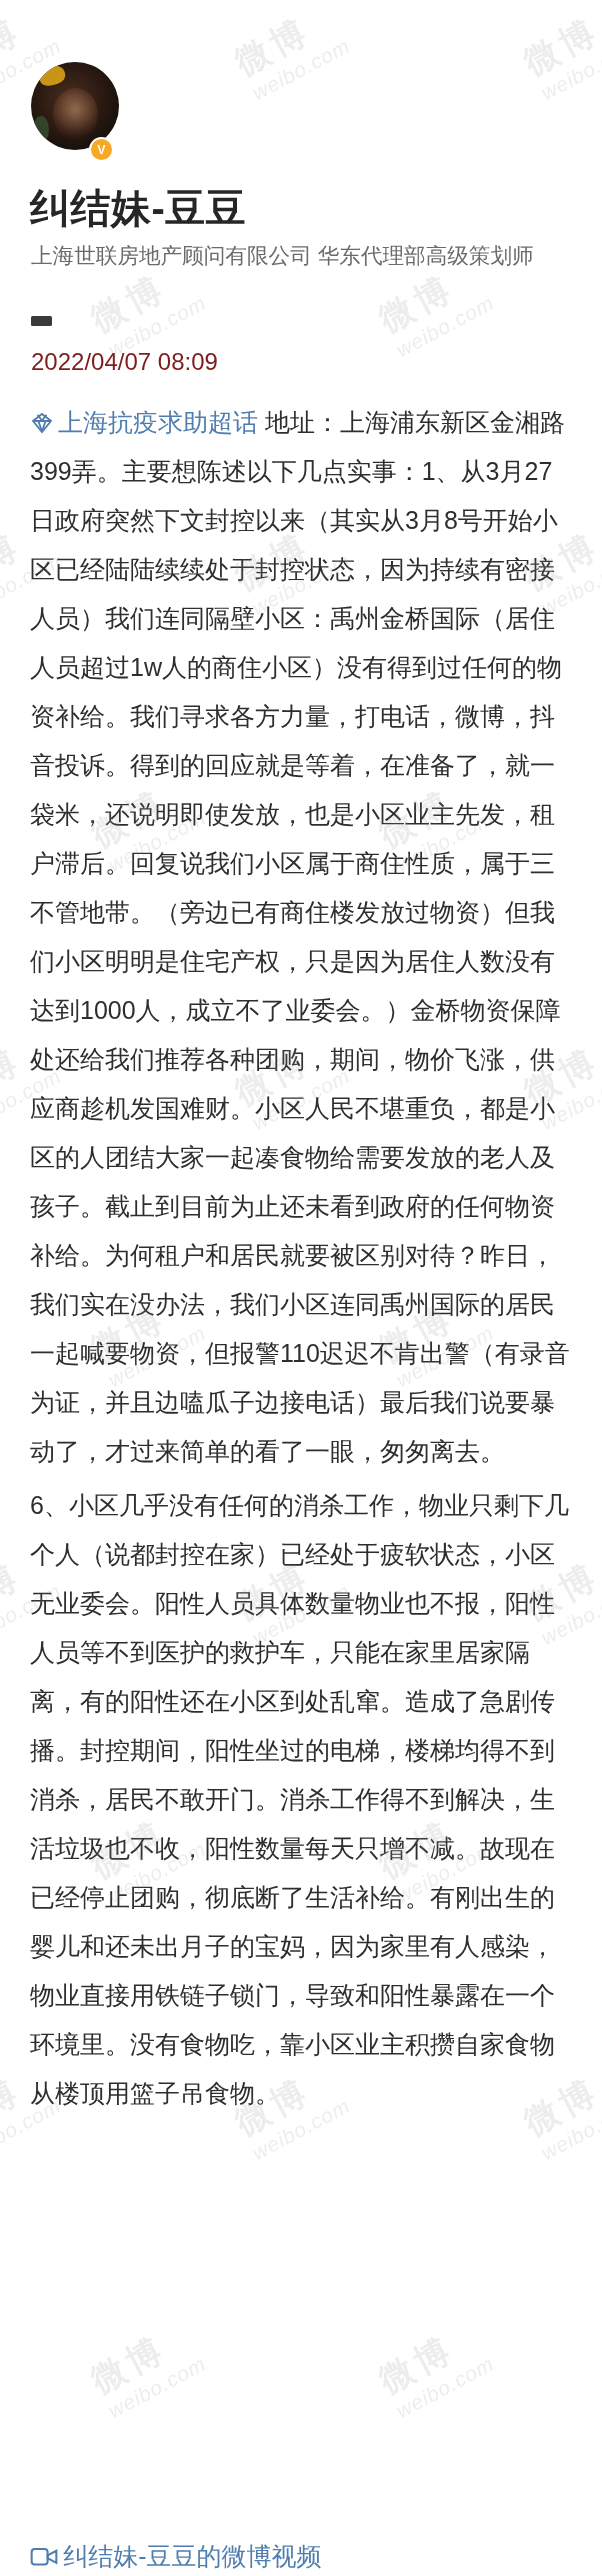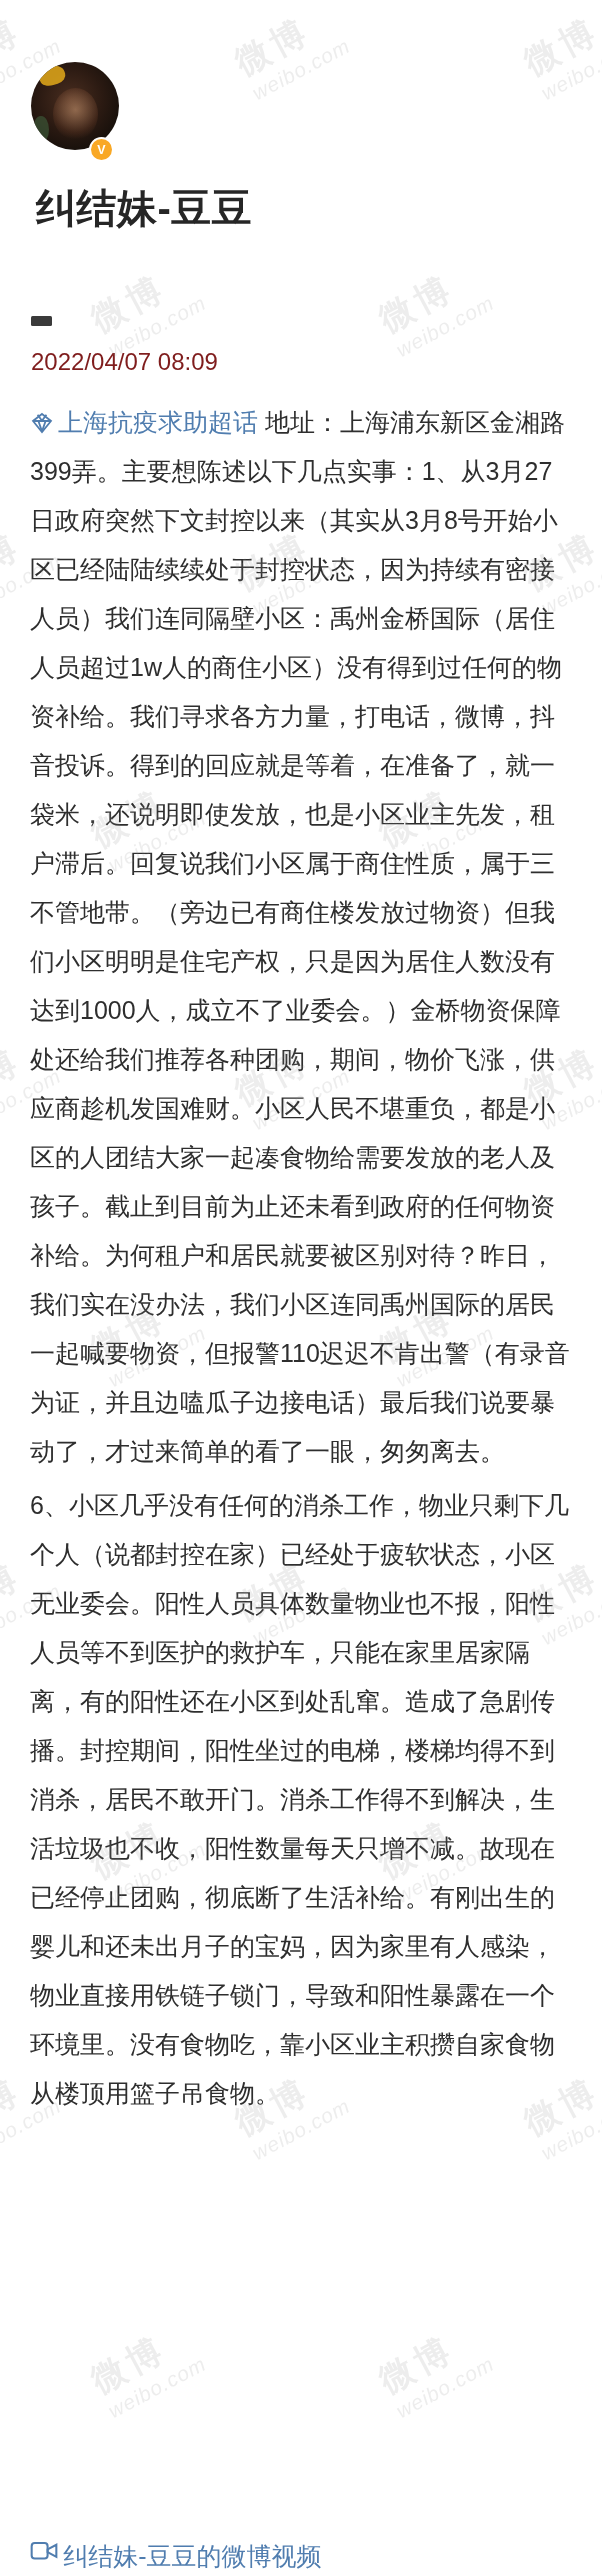--- a/index.html
+++ b/index.html
@@ -10,54 +10,55 @@
   .avatar{position:absolute;left:31px;top:62px;width:88px;height:88px;border-radius:50%;
           background:radial-gradient(circle at 45% 42%, #4a2e20 0%, #2b1a12 45%, #17100b 75%, #0d0906 100%);overflow:hidden;}
   .avatar .clip{position:absolute;left:8.2px;top:4.1px;width:26px;height:18.5px;background:#d9a21a;
           border-radius:55% 60% 45% 50%;transform:rotate(-18deg);opacity:.9;}
   .avatar .plant{position:absolute;left:2.1px;bottom:7.2px;width:15.5px;height:27px;background:#3d5a3a;border-radius:50%;opacity:.65;}
   .avatar .face{position:absolute;left:21.6px;top:26px;width:45px;height:52px;border-radius:50%;
           background:radial-gradient(circle at 50% 42%, rgba(210,158,118,.55), rgba(120,70,45,.25) 60%, rgba(0,0,0,0) 78%);}
   .vbadge{position:absolute;left:89px;top:137px;width:25px;height:25px;border-radius:50%;box-sizing:border-box;
           background:#f9a825;border:2.1px solid #fff;color:#fff;font-weight:800;font-size:12.4px;
           display:flex;align-items:center;justify-content:center;}
-  .username{position:absolute;left:36px;top:181px;font-size:40px;font-weight:700;color:#262626;letter-spacing:0.5px;}
+  .username{position:absolute;left:30px;top:181px;font-size:40px;font-weight:700;color:#262626;letter-spacing:0.5px;}
   .desc{position:absolute;left:31px;top:241px;font-size:21.6px;color:#6b6b6b;}
   .followrow{position:absolute;left:31px;top:275px;font-size:23px;color:#c9c9c9;display:flex;align-items:center;}
   .followrow .divider{margin:0 11.3px;color:#d9d9d9;font-weight:300;}
   .dash-badge{position:absolute;left:31px;top:316px;width:20.6px;height:10.3px;background:#3a3a3a;border-radius:1.5px;}
   .timestamp{position:absolute;left:31px;top:348px;font-size:24px;color:#7f1d1d;}
 
   
   .post-text{position:absolute;left:30px;top:398px;width:546px;font-size:25px;line-height:49px;color:#2e2e2e;}
   .post-text p{margin:0 0 5.2px 0;}
   .topic-link{color:#507daf;text-decoration:none;cursor:pointer;}
   .topic-link svg{vertical-align:-3.6px;margin-right:4.1px;}
   .video-link{position:absolute;left:30px;top:2540px;font-size:25px;color:#507daf;text-decoration:none;
-              display:flex;cursor:pointer;}
+              display:flex;align-items:center;cursor:pointer;}
   .video-link svg{margin-right:5.2px;}
 
   
   #wm{position:absolute;inset:0;overflow:hidden;pointer-events:none;z-index:9;}
   .wm-tile{position:absolute;transform:rotate(-28deg);color:rgba(145,145,145,.16);}
   .wm-cjk{font-size:34px;font-weight:700;letter-spacing:5.2px;}
   .wm-latin{font-size:20.6px;margin-top:-2.1px;letter-spacing:1px;font-style:italic;}
 </style>
 </head>
 <body>
 
 <div id="page">
 
   <div class="avatar">
     <div class="clip"></div>
     <div class="plant"></div>
     <div class="face"></div>
   </div>
   <div class="vbadge">V</div>
   <div class="username">纠结妹-豆豆</div>
+  <div class="desc">上海世联房地产顾问有限公司 华东代理部高级策划师</div>
   <div class="dash-badge"></div>
   <div class="timestamp">2022/04/07 08:09</div>
 
   <div class="post-text">
     <p>
       <a class="topic-link"><svg width="24" height="24" viewBox="0 0 24 24" fill="none" stroke="#507daf" stroke-width="1.8">
             <path d="M12 3 21 10 12 21 3 10 Z"></path>
             <path d="M7.6 3.8 12 9.8l4.4-6M3.4 10h17.2M12 20.4 8.4 10M12 20.4 15.6 10"></path>
           </svg><span>上海抗疫求助超话</span></a><span> 地址：上海浦东新区金湘路399弄。主要想陈述以下几点实事：1、从3月27日政府突然下文封控以来（其实从3月8号开始小区已经陆陆续续处于封控状态，因为持续有密接人员）我们连同隔壁小区：禹州金桥国际（居住人员超过1w人的商住小区）没有得到过任何的物资补给。我们寻求各方力量，打电话，微博，抖音投诉。得到的回应就是等着，在准备了，就一袋米，还说明即使发放，也是小区业主先发，租户滞后。回复说我们小区属于商住性质，属于三不管地带。（旁边已有商住楼发放过物资）但我们小区明明是住宅产权，只是因为居住人数没有达到1000人，成立不了业委会。）金桥物资保障处还给我们推荐各种团购，期间，物价飞涨，供应商趁机发国难财。小区人民不堪重负，都是小区的人团结大家一起凑食物给需要发放的老人及孩子。截止到目前为止还未看到政府的任何物资补给。为何租户和居民就要被区别对待？昨日，我们实在没办法，我们小区连同禹州国际的居民一起喊要物资，但报警110迟迟不肯出警（有录音为证，并且边嗑瓜子边接电话）最后我们说要暴动了，才过来简单的看了一眼，匆匆离去。</span>
     </p>

